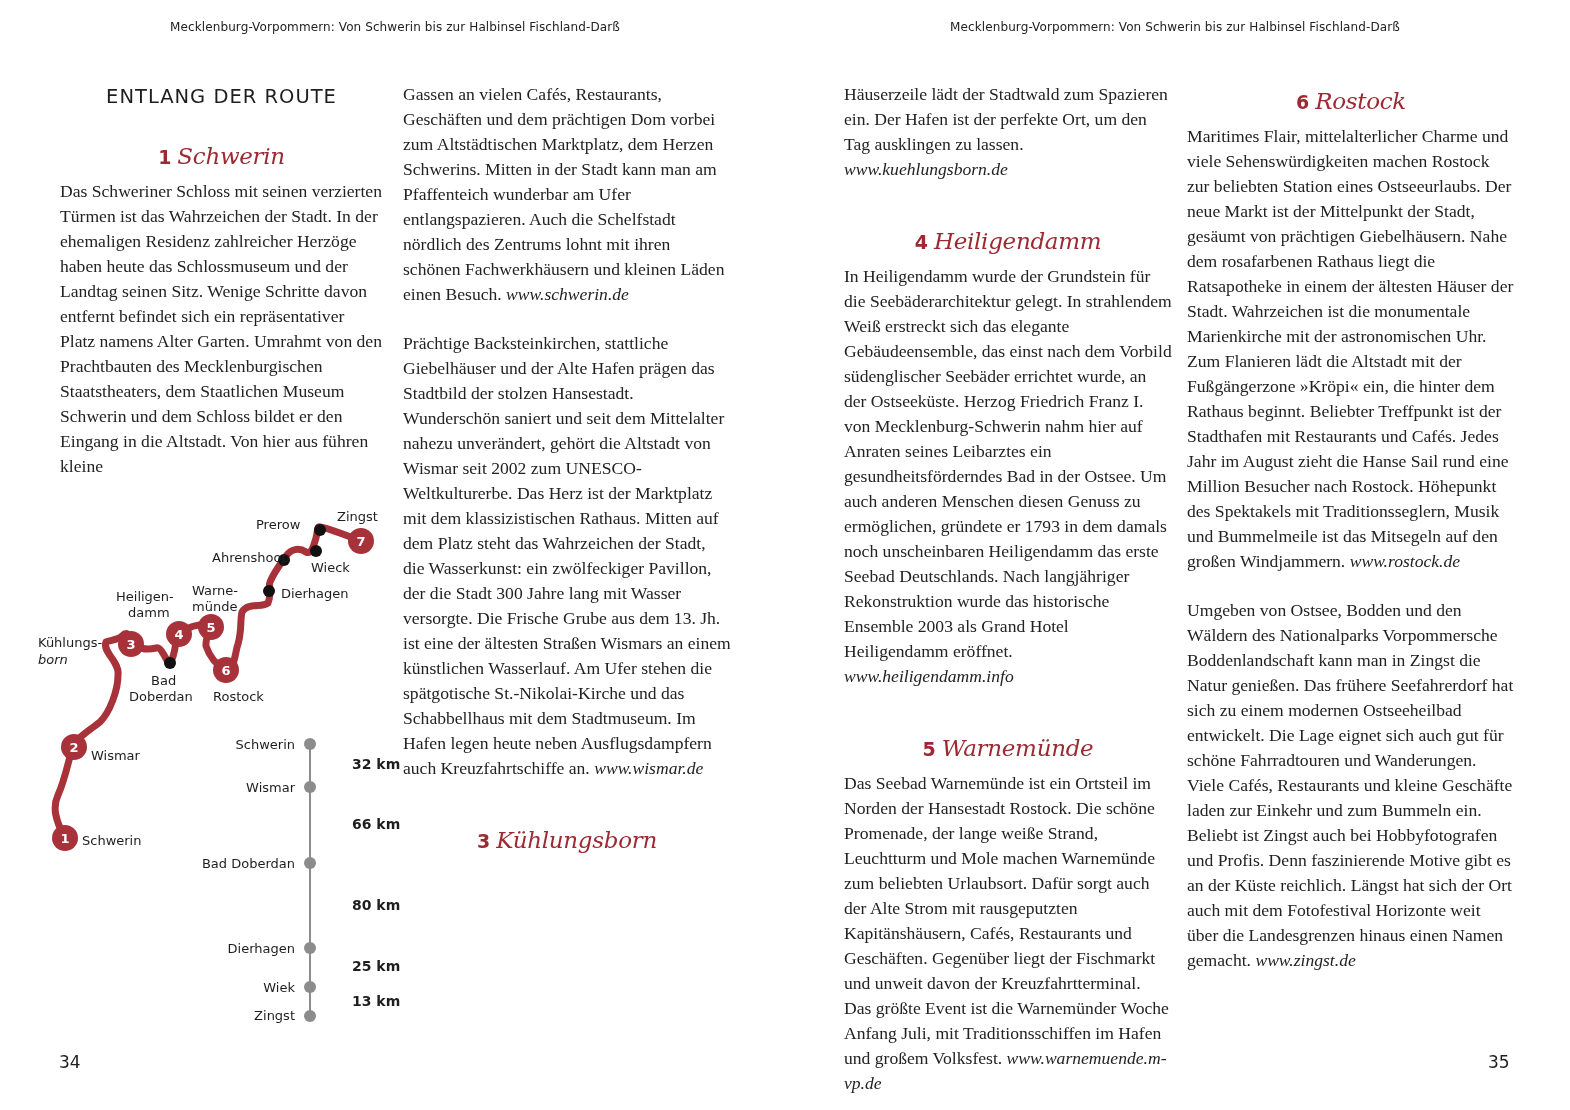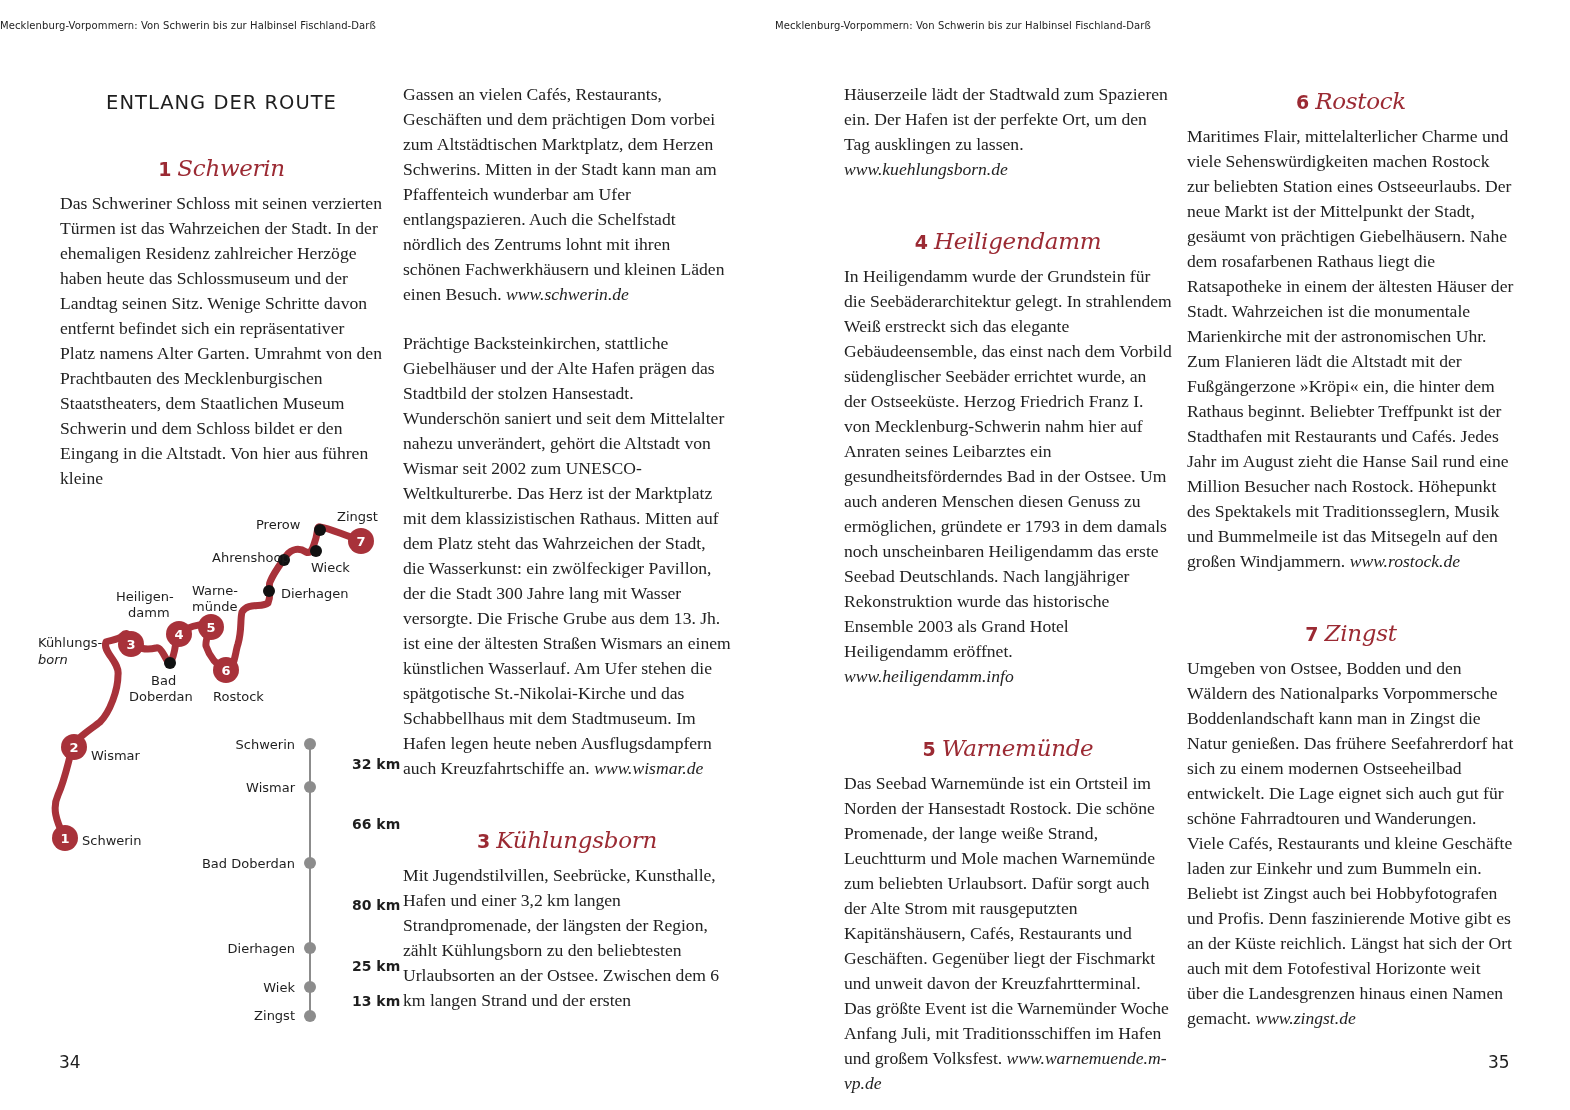--- a/index.html
+++ b/index.html
@@ -1,22 +1,22 @@
 <!DOCTYPE html>
 <html><head>
   <meta charset="utf-8">
   <style>
     html, body { margin: 0; padding: 0; background: #ffffff; }
     body { width: 1570px; height: 1110px; position: relative; overflow: hidden; color: #1e1e1e; }
     .page { position: absolute; top: 0; height: 1110px; width: 785px; }
     .page.left { left: 0; }
     .page.right { left: 785px; }
     .running-head {
-      position: absolute; top: 20px; left: 0; width: 785px; 
-      font-family: "DejaVu Sans", sans-serif; font-size: 10px; color: #222; letter-spacing: 0.1px;
+      position: absolute; top: 20px; left: 0; width: 785px; text-align: center;
+      font-family: "DejaVu Sans", sans-serif; font-size: 12px; color: #222; letter-spacing: 0.1px;
     }
     .page.left .running-head { left: 0; width: 790px; }
     .page.right .running-head { left: -10px; width: 800px; }
     .folio {
       position: absolute; top: 1052px; font-family: "DejaVu Sans", sans-serif; font-size: 17px; color: #1e1e1e;
     }
     .col {
       position: absolute; font-family: "Liberation Serif", serif; font-size: 17.6px; line-height: 25px; color: #222;
     }
     .col p { margin: 1px; text-align: left; }
@@ -26,21 +26,21 @@
       color: #9b2a33; white-space: nowrap;
     }
     .section-head .num {
       font-family: "DejaVu Sans", sans-serif; font-weight: bold; font-size: 19px; margin-right: 6px;
     }
     .section-head .name {
       font-family: "DejaVu Serif", serif; font-style: italic; font-size: 23px; letter-spacing: -0.3px;
     }
     .route-title {
       font-family: "DejaVu Sans", sans-serif; font-size: 19.5px; letter-spacing: 1px; text-align: center;
-      color: #1e1e1e; margin: 6px; height: 34px; line-height: 34px; font-weight: normal;
+      color: #1e1e1e; margin: 0; height: 34px; line-height: 34px; font-weight: normal;
     }
     .map { position: absolute; left: 30px; top: 490px; width: 370px; height: 550px; }
     .map svg { position: absolute; left: 0; top: 0; }
     .map-label, .dist-label, .dist-name {
       position: absolute; font-family: "DejaVu Sans", sans-serif; font-size: 13px; color: #1e1e1e; line-height: 17px; white-space: nowrap;
     }
     .dist-label { font-weight: bold; font-size: 14px; margin-left: 28px; }
     .dist-name { text-align: right; width: 200px; }
   </style>
 </head>
@@ -138,21 +138,20 @@
   </div>
 
   <div class="col" style="left:402px; top:81px; width:330px;">
     <p><span>Gassen an vielen Cafés, Restaurants, Geschäften und dem prächtigen Dom vorbei zum Altstädtischen Marktplatz, dem Herzen Schwerins. Mitten in der Stadt kann man am Pfaffenteich wunderbar am Ufer entlangspazieren. Auch die Schelfstadt nördlich des Zentrums lohnt mit ihren schönen Fachwerkhäusern und kleinen Läden einen Besuch. </span><span class="url">www.schwerin.de</span></p>
     <div style="height:29px"></div>
     <p style="margin-top:-6px"><span>Prächtige Backsteinkirchen, stattliche Giebelhäuser und der Alte Hafen prägen das Stadtbild der stolzen Hansestadt. Wunderschön saniert und seit dem Mittelalter nahezu unverändert, gehört die Altstadt von Wismar seit 2002 zum UNESCO-Weltkulturerbe. Das Herz ist der Marktplatz mit dem klassizistischen Rathaus. Mitten auf dem Platz steht das Wahrzeichen der Stadt, die Wasserkunst: ein zwölfeckiger Pavillon, der die Stadt 300 Jahre lang mit Wasser versorgte. Die Frische Grube aus dem 13. Jh. ist eine der ältesten Straßen Wismars an einem künstlichen Wasserlauf. Am Ufer stehen die spätgotische St.-Nikolai-Kirche und das Schabbellhaus mit dem Stadtmuseum. Im Hafen legen heute neben Ausflugsdampfern auch Kreuzfahrtschiffe an. </span><span class="url">www.wismar.de</span></p>
     <div style="height:29px"></div>
     <div class="section-head">
       <span class="num">3</span><span class="name">Kühlungsborn</span>
     </div>
-    <p style="margin-top:-6px">Mit Jugendstilvillen, Seebrücke, Kunsthalle, Hafen und einer 3,2 km langen Strandpromenade, der längsten der Region, zählt Kühlungsborn zu den beliebtesten Urlaubsorten an der Ostsee. Zwischen dem 6 km langen Strand und der ersten</p>
   </div>
 
   <div class="folio" style="left:59px;">34</div>
 </div>
 
 <div class="page right">
   <div class="running-head">Mecklenburg-Vorpommern: Von Schwerin bis zur Halbinsel Fischland-Darß</div>
 
   <div class="col" style="left:58px; top:81px; width:330px;">
     <p><span>Häuserzeile lädt der Stadtwald zum Spazieren ein. Der Hafen ist der perfekte Ort, um den Tag ausklingen zu lassen. </span><span class="url">www.kuehlungsborn.de</span></p>
@@ -167,20 +166,17 @@
     </div>
     <p style="margin-top:-6px"><span>Das Seebad Warnemünde ist ein Ortsteil im Norden der Hansestadt Rostock. Die schöne Promenade, der lange weiße Strand, Leuchtturm und Mole machen Warnemünde zum beliebten Urlaubsort. Dafür sorgt auch der Alte Strom mit rausgeputzten Kapitänshäusern, Cafés, Restaurants und Geschäften. Gegenüber liegt der Fischmarkt und unweit davon der Kreuzfahrtterminal. Das größte Event ist die Warnemünder Woche Anfang Juli, mit Traditionsschiffen im Hafen und großem Volksfest. </span><span class="url">www.warnemuende.m-vp.de</span></p>
   </div>
 
   <div class="col" style="left:401px; top:72px; width:330px;">
     <div class="section-head">
       <span class="num">6</span><span class="name">Rostock</span>
     </div>
     <p style="margin-top:-6px"><span>Maritimes Flair, mittelalterlicher Charme und viele Sehenswürdigkeiten machen Rostock zur beliebten Station eines Ostseeurlaubs. Der neue Markt ist der Mittelpunkt der Stadt, gesäumt von prächtigen Giebelhäusern. Nahe dem rosafarbenen Rathaus liegt die Ratsapotheke in einem der ältesten Häuser der Stadt. Wahrzeichen ist die monumentale Marienkirche mit der astronomischen Uhr. Zum Flanieren lädt die Altstadt mit der Fußgängerzone »Kröpi« ein, die hinter dem Rathaus beginnt. Beliebter Treffpunkt ist der Stadthafen mit Restaurants und Cafés. Jedes Jahr im August zieht die Hanse Sail rund eine Million Besucher nach Rostock. Höhepunkt des Spektakels mit Traditionsseglern, Musik und Bummelmeile ist das Mitsegeln auf den großen Windjammern. </span><span class="url">www.rostock.de</span></p>
     <div style="height:29px"></div>
-    <div class="section-head">
-      <span class="num">7</span><span class="name">Zingst</span>
-    </div>
     <p style="margin-top:-6px"><span>Umgeben von Ostsee, Bodden und den Wäldern des Nationalparks Vorpommersche Boddenlandschaft kann man in Zingst die Natur genießen. Das frühere Seefahrerdorf hat sich zu einem modernen Ostseeheilbad entwickelt. Die Lage eignet sich auch gut für schöne Fahrradtouren und Wanderungen. Viele Cafés, Restaurants und kleine Geschäfte laden zur Einkehr und zum Bummeln ein. Beliebt ist Zingst auch bei Hobbyfotografen und Profis. Denn faszinierende Motive gibt es an der Küste reichlich. Längst hat sich der Ort auch mit dem Fotofestival Horizonte weit über die Landesgrenzen hinaus einen Namen gemacht. </span><span class="url">www.zingst.de</span></p>
   </div>
 
   <div class="folio" style="left:703px;">35</div>
 </div>
 
 </body></html>

